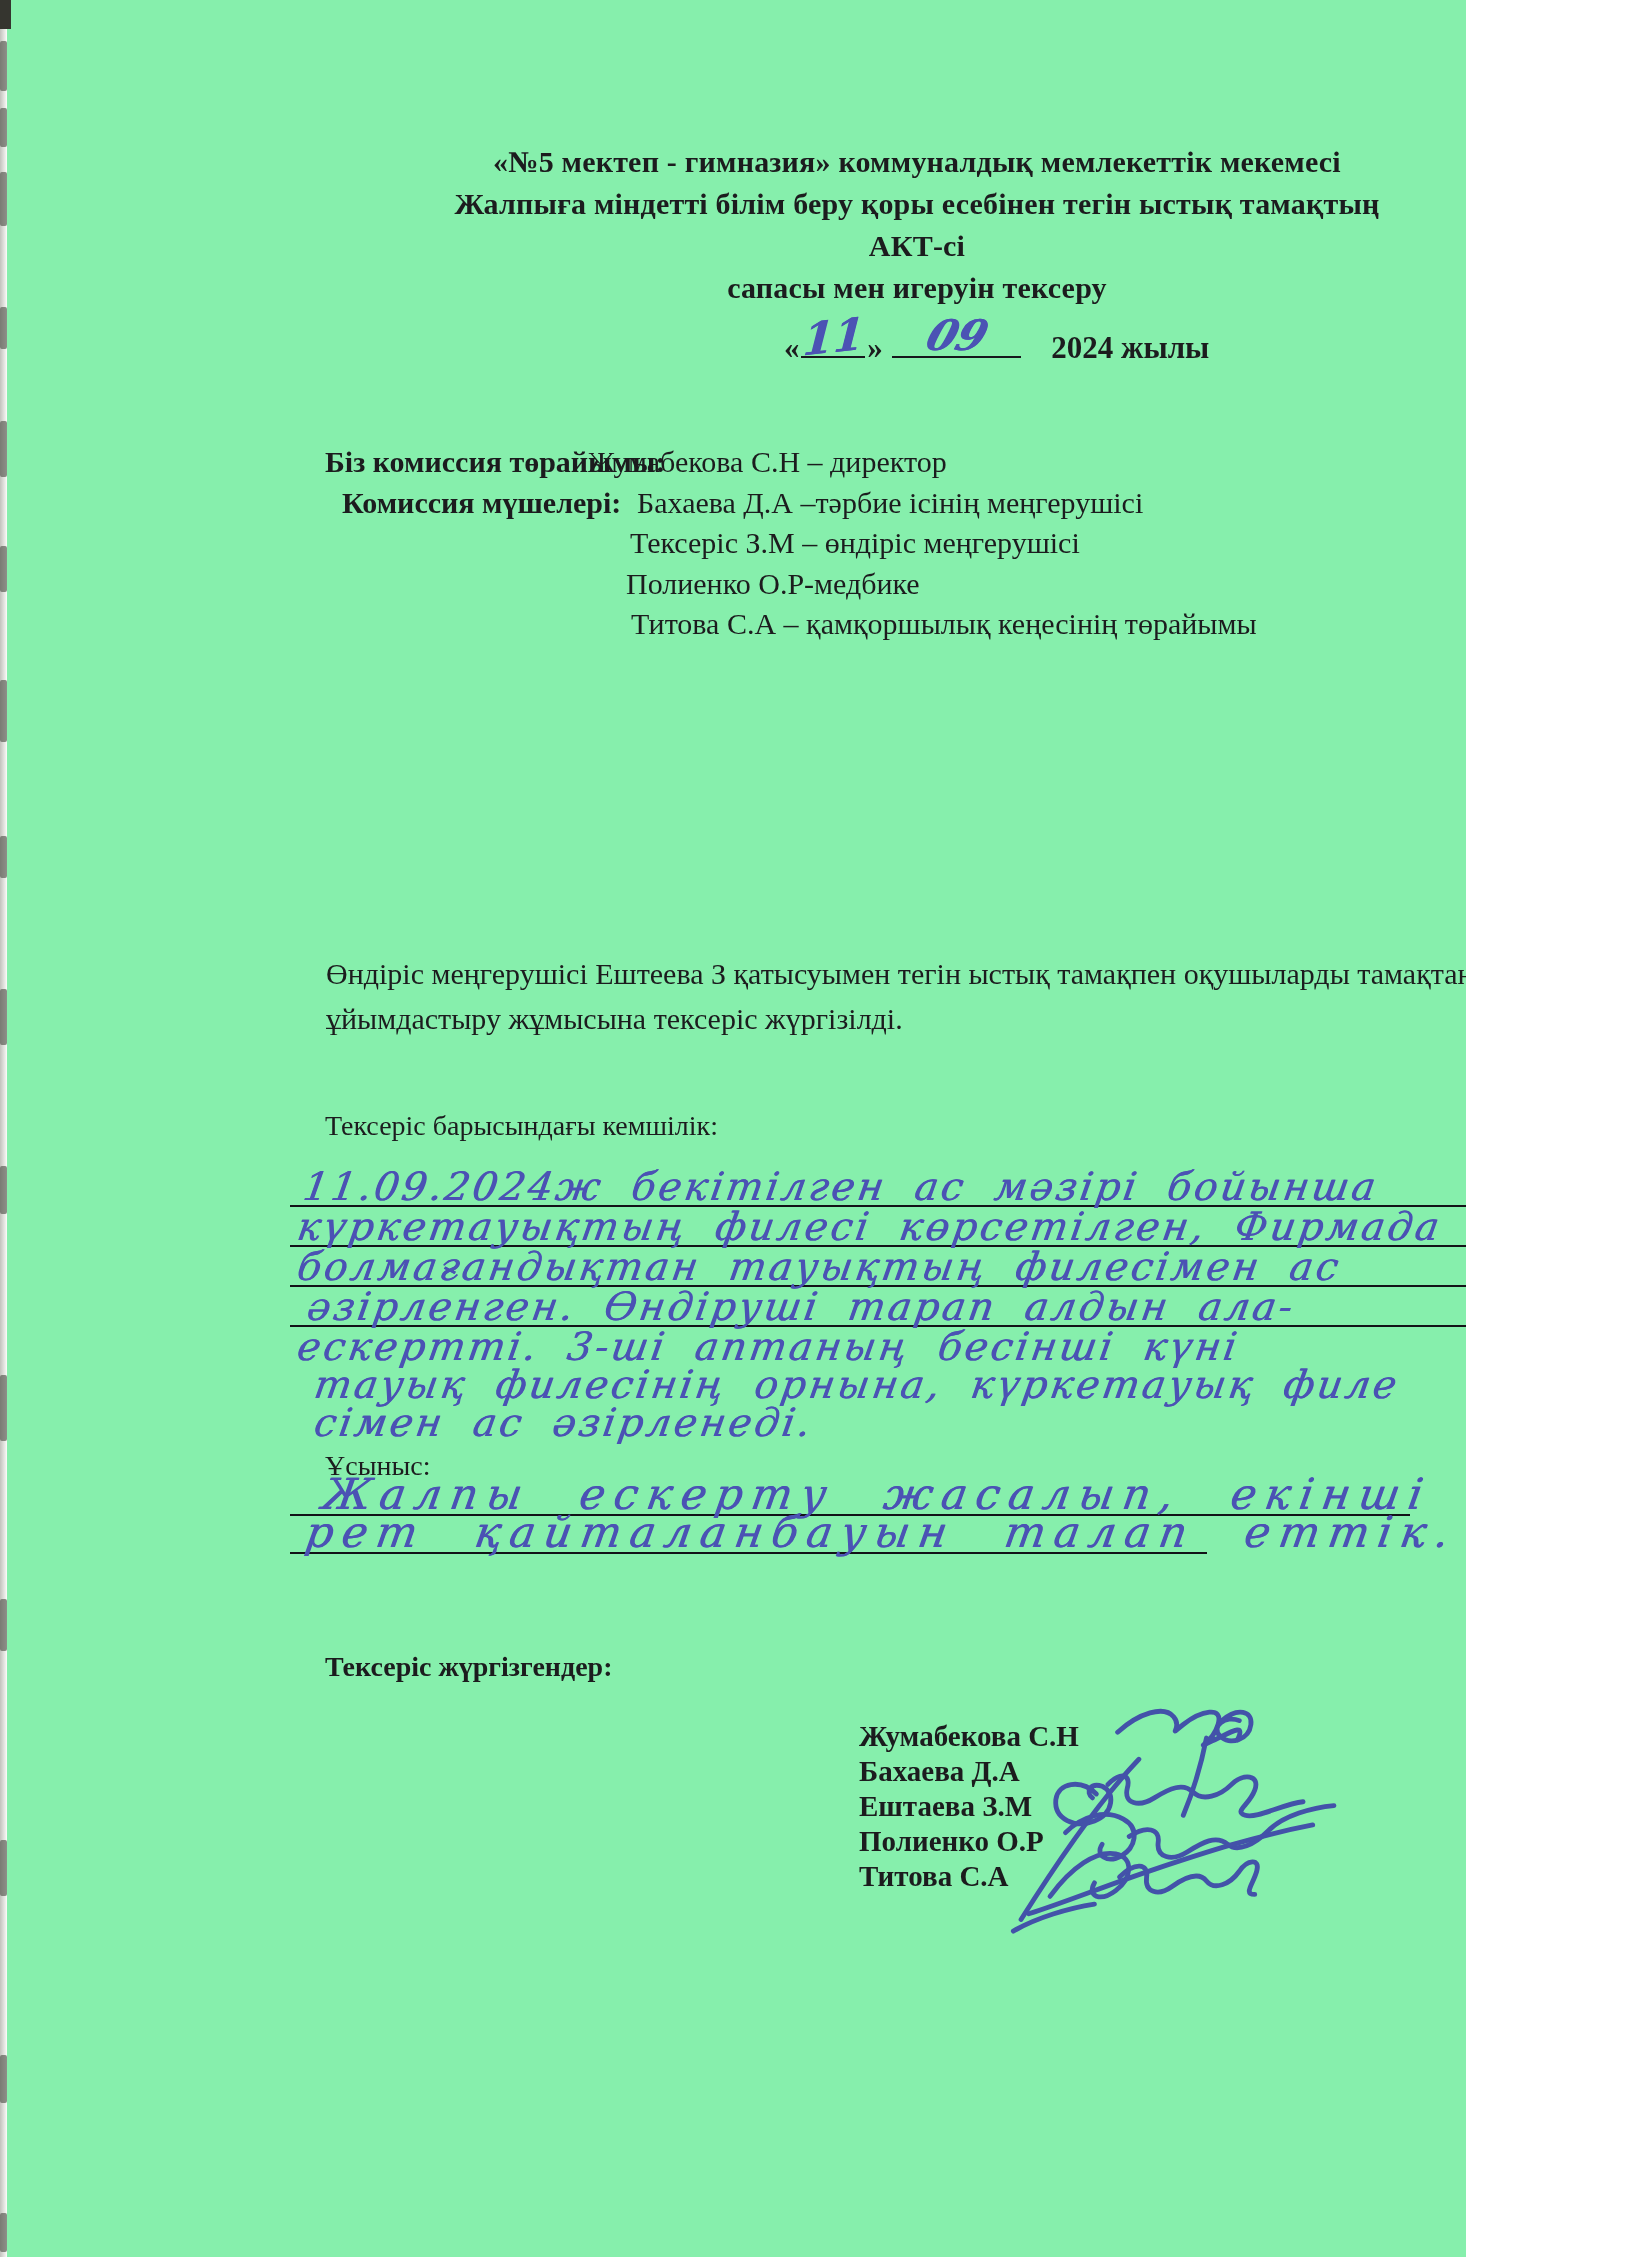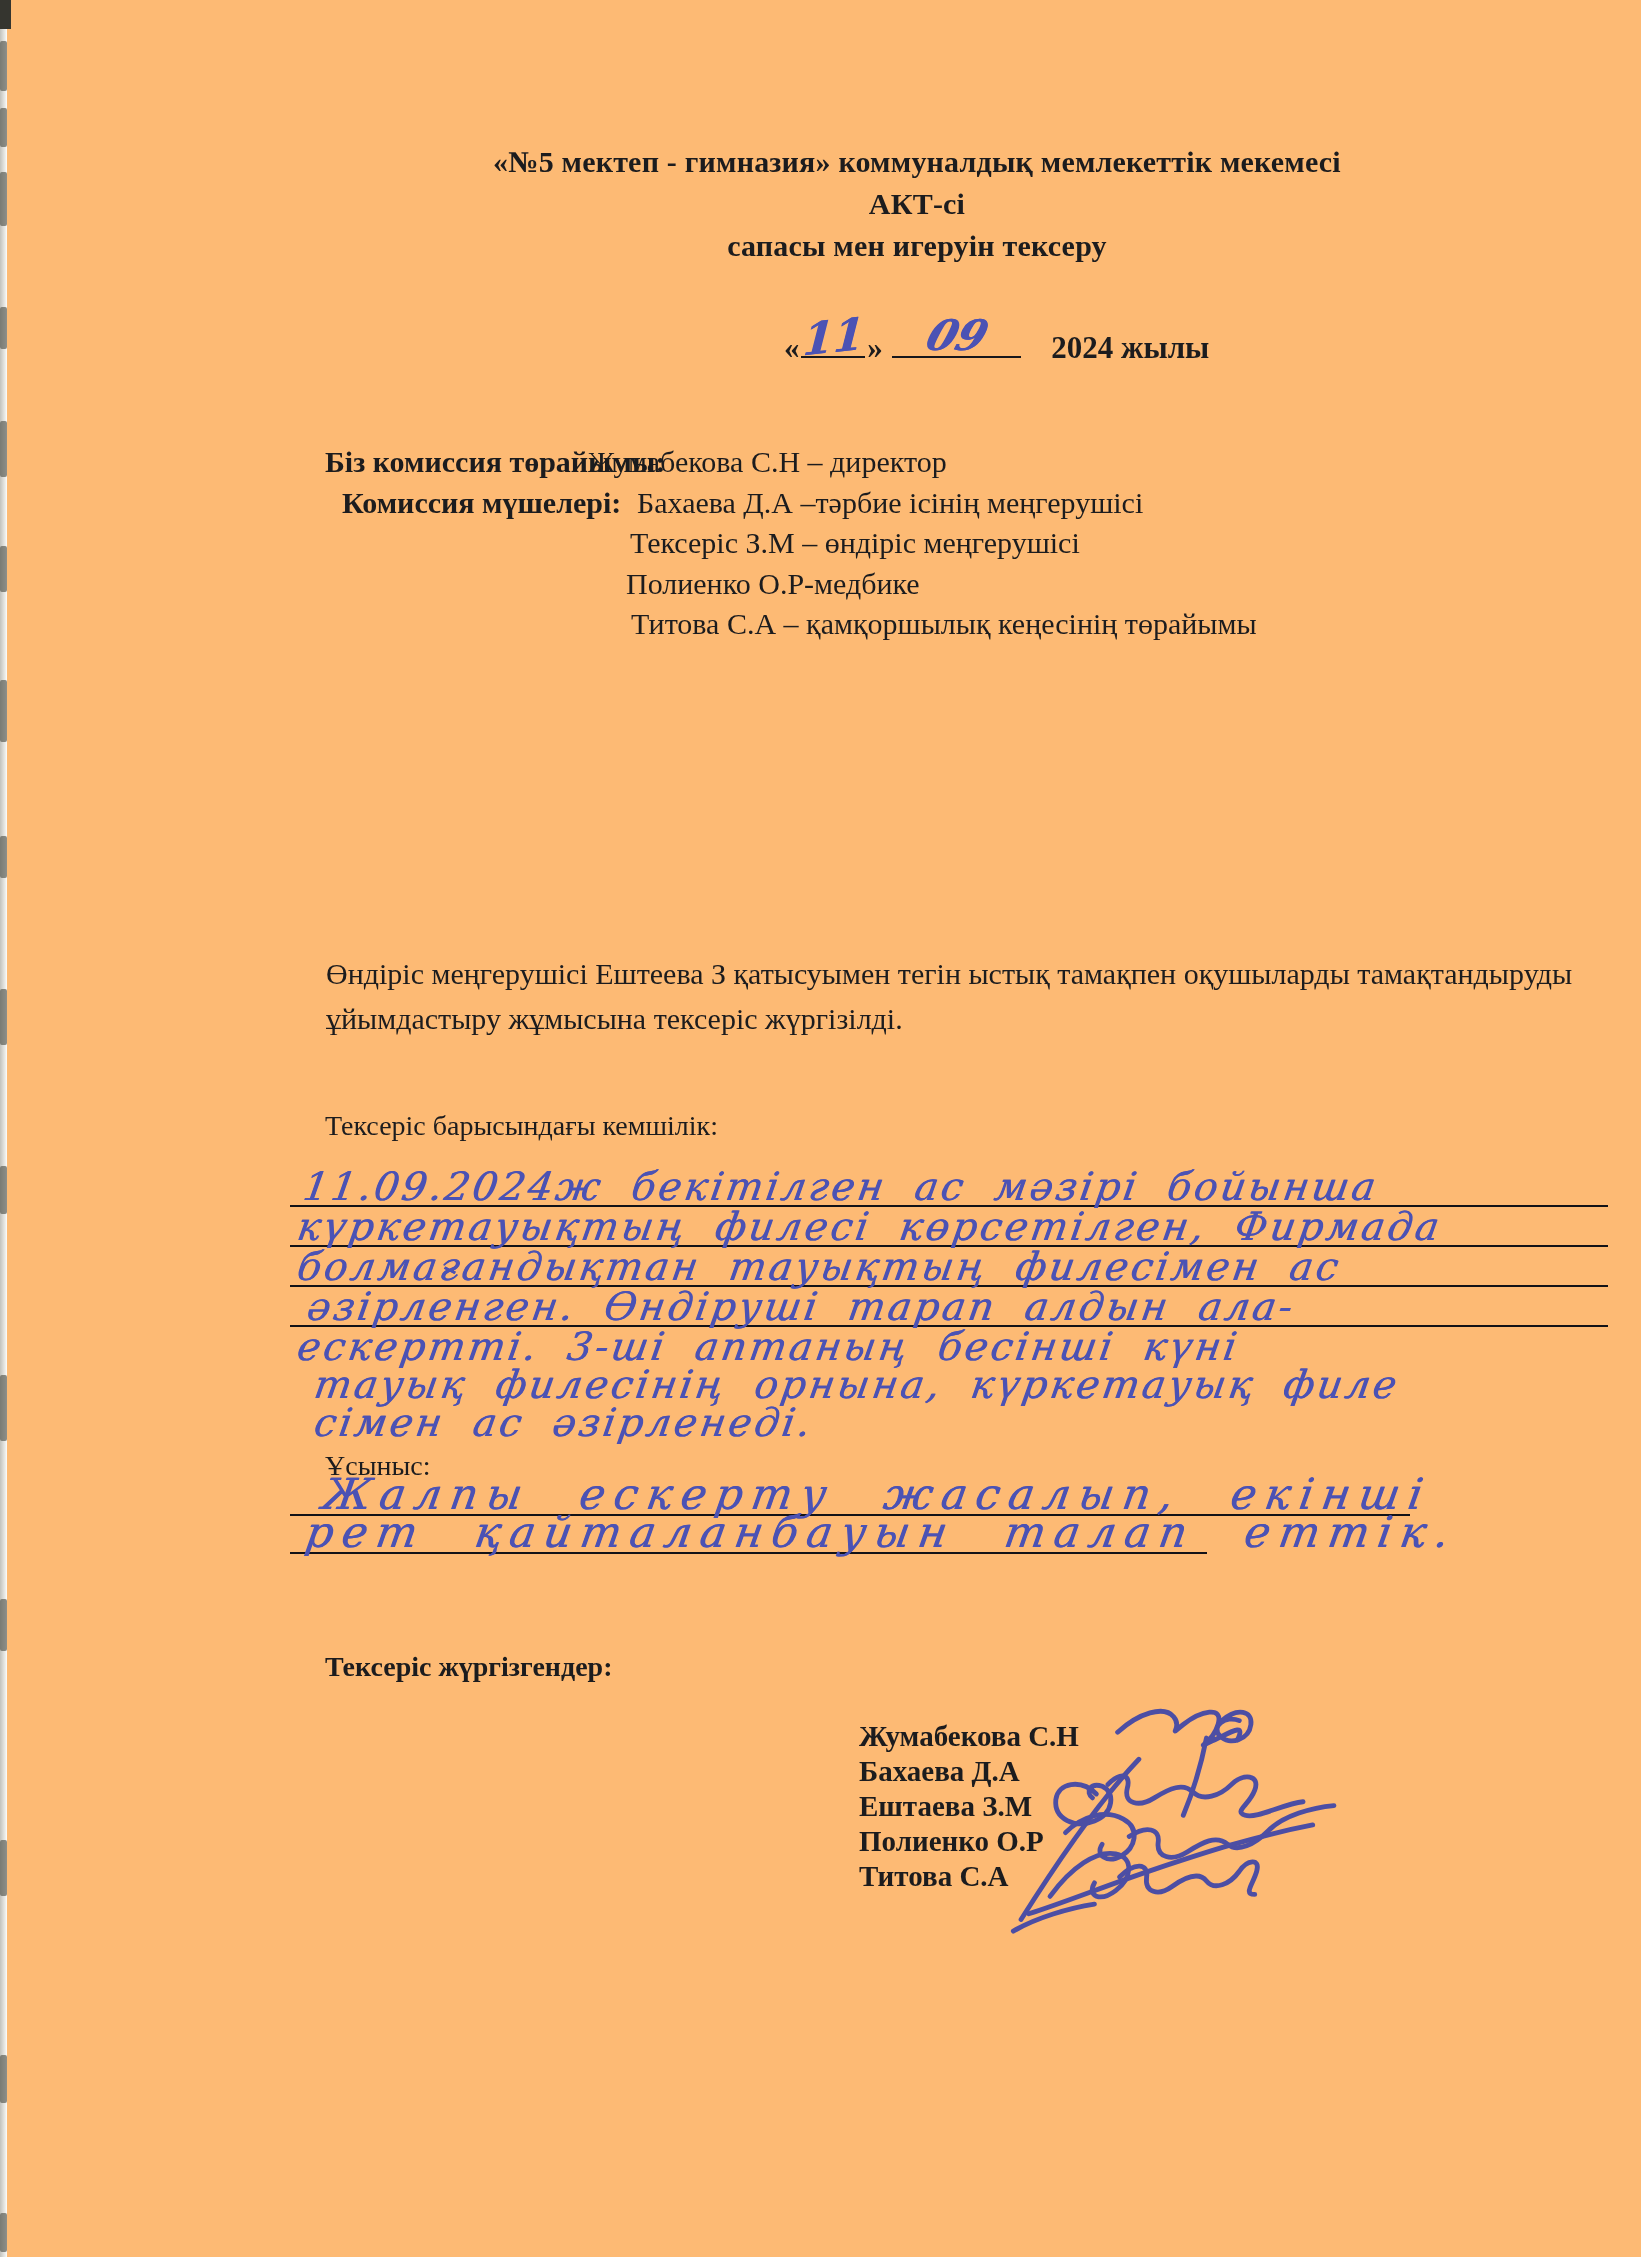--- a/index.html
+++ b/index.html
@@ -1,18 +1,18 @@
 <!DOCTYPE html>
 <html><head>
 <meta charset="utf-8">
 <style>
   html,body { margin:0; padding:0; background:#ffffff; }
   .page {
-    position:relative; width:1641px; height:2257px;
-    background:#fdba74; overflow:hidden;
+    position:relative; width:1466px; height:2257px;
+    background:#86efac; overflow:hidden;
     font-family:"Liberation Serif", serif; color:#1c1c1e;
   }
   
   .scan-edge {
     position:absolute; left:0; top:0; width:6.8px; height:2257px;
     background:linear-gradient(to right,#c2c2bd,#efefec 80%,#fdfdfc);
   }
   .edge-mark { position:absolute; left:0; width:6.8px; background:#53544d; border-radius:1.9px; opacity:.65; }
   .corner-mark { position:absolute; left:0; top:0; width:10.6px; height:29px; background:#35352f; }
   
@@ -77,20 +77,21 @@
   <div class="edge-mark" style="top:989px;height:56px"></div>
   <div class="edge-mark" style="top:1166px;height:48px"></div>
   <div class="edge-mark" style="top:1375px;height:66px"></div>
   <div class="edge-mark" style="top:1599px;height:52px"></div>
   <div class="edge-mark" style="top:1840px;height:56px"></div>
   <div class="edge-mark" style="top:2055px;height:48px"></div>
   <div class="edge-mark" style="top:2213px;height:39px"></div>
 
   <div class="header-block">
     <div>«№5 мектеп - гимназия» коммуналдық мемлекеттік мекемесі</div>
+    <div>Жалпыға міндетті білім беру қоры есебінен тегін ыстық тамақтың</div>
     <div>АКТ-сі</div>
     <div>сапасы мен игеруін тексеру</div>
   </div>
 
   <div class="date-row">
     <span class="q">«</span><span class="slot day"><span class="hw hw-day">11</span></span><span class="q">»</span><span class="slot month"><span class="hw hw-month">09</span></span><span class="yr">2024 жылы</span>
   </div>
 
   <div class="row b" style="left:325px; top:445px;">Біз комиссия төрайымы:</div>
   <div class="row" style="left:544px; top:445px;margin-left:44px;">Жумабекова С.Н – директор</div>

